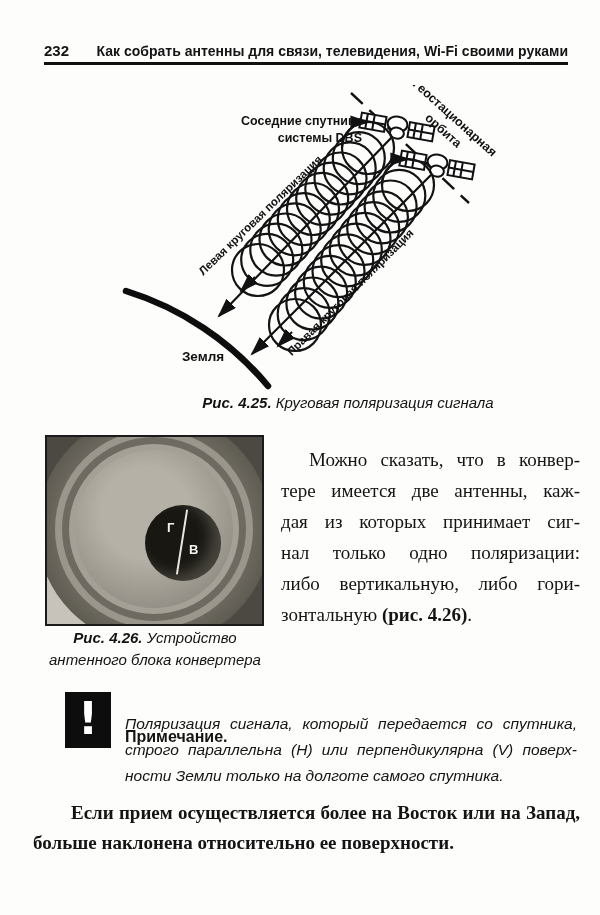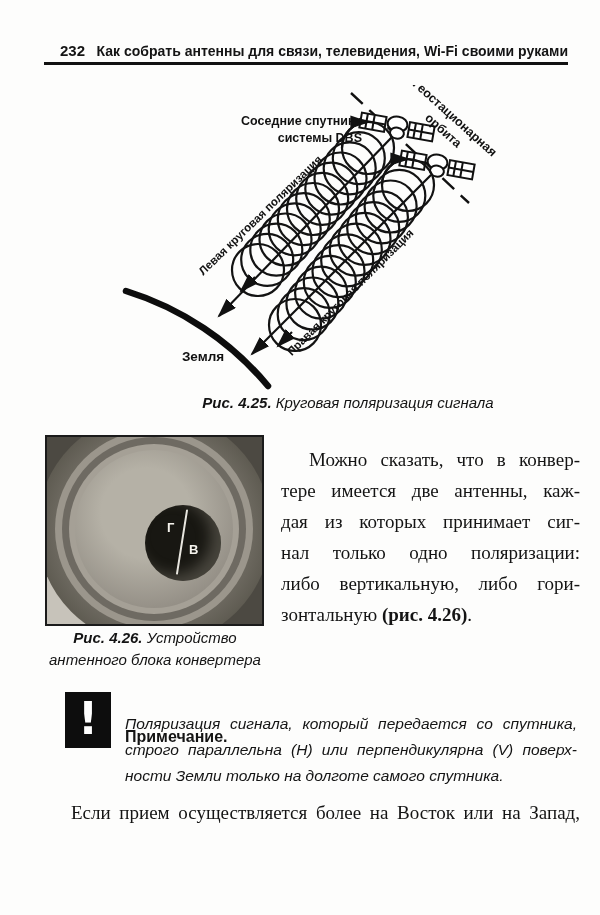--- a/index.html
+++ b/index.html
@@ -2,21 +2,21 @@
 <html><head>
 <meta charset="utf-8">
 <style>
   html,body{margin:0;padding:0;background:#e9e9e9;}
   .page{position:relative;width:600px;height:915px;background:#fdfdfc;color:#141414;
         font-family:"Liberation Serif",serif;overflow:hidden;margin:0 auto;}
 
   
   .header{position:absolute;left:44px;top:36px;width:524px;height:26px;
           border-bottom:3px solid #111;display:flex;align-items:flex-end;justify-content:space-between;}
-  .pagenum{font-family:"Liberation Sans",sans-serif;font-weight:700;font-size:15px;padding-bottom:3px;margin-left:16px;}
+  .pagenum{font-family:"Liberation Sans",sans-serif;font-weight:700;font-size:15px;padding-bottom:3px;}
   .headtitle{font-family:"Liberation Sans",sans-serif;font-weight:700;font-size:14px;padding-bottom:3px;}
 
   
   .diagram-svg{position:absolute;left:0;top:85px;width:600px;height:312px;}
   .diagram-svg text{font-family:"Liberation Sans",sans-serif;fill:#111;}
 
   .fig-caption{position:absolute;left:0;width:600px;text-align:center;
                font-family:"Liberation Sans",sans-serif;font-size:15px;font-style:italic;}
   .cap425{top:394px;margin-left:48px;}
   .cap-prefix{font-weight:700;}
@@ -50,21 +50,21 @@
   
   .note-icon{position:absolute;left:65px;top:692px;width:46px;height:56px;background:#0d0d0d;
              display:flex;align-items:center;justify-content:center;}
   .note-icon span{color:#fff;font-family:"DejaVu Sans",sans-serif;font-weight:700;font-size:44px;line-height:1;margin-top:-3px;}
   .note-head{position:absolute;left:125px;top:728px;font-family:"Liberation Sans",sans-serif;
              font-weight:700;font-size:16px;}
   .note-body{position:absolute;left:125px;top:711px;width:452px;font-family:"Liberation Sans",sans-serif;
              font-style:italic;font-size:15.5px;line-height:26px;font-weight:400;}
 
   
-  .p2{position:absolute;left:33px;top:798px;width:547px;font-size:19px;line-height:30px;}
+  .p2{position:absolute;left:33px;top:798px;width:547px;font-size:19px;line-height:30px;font-weight:bold;}
   .p2 .first{text-indent:38px;}
 </style>
 </head>
 <body>
 
 <div class="page">
 
   <div class="header">
     <div class="pagenum">232</div>
     <div class="headtitle">Как собрать антенны для связи, телевидения, Wi-Fi своими руками</div>
@@ -193,15 +193,16 @@
   </div>
   <div class="note-head">Примечание.</div>
   <div class="note-body">
     <div class="jline">Поляризация сигнала, который передается со спутника,</div>
     <div class="jline">строго параллельна (H) или перпендикулярна (V) поверх-</div>
     <div>ности Земли только на долготе самого спутника.</div>
   </div>
 
   <div class="p2">
     <div class="jline first">Если прием осуществляется более на Восток или на Запад,</div>
+    <div>больше наклонена относительно ее поверхности.</div>
   </div>
 
 </div>
 
 </body></html>

